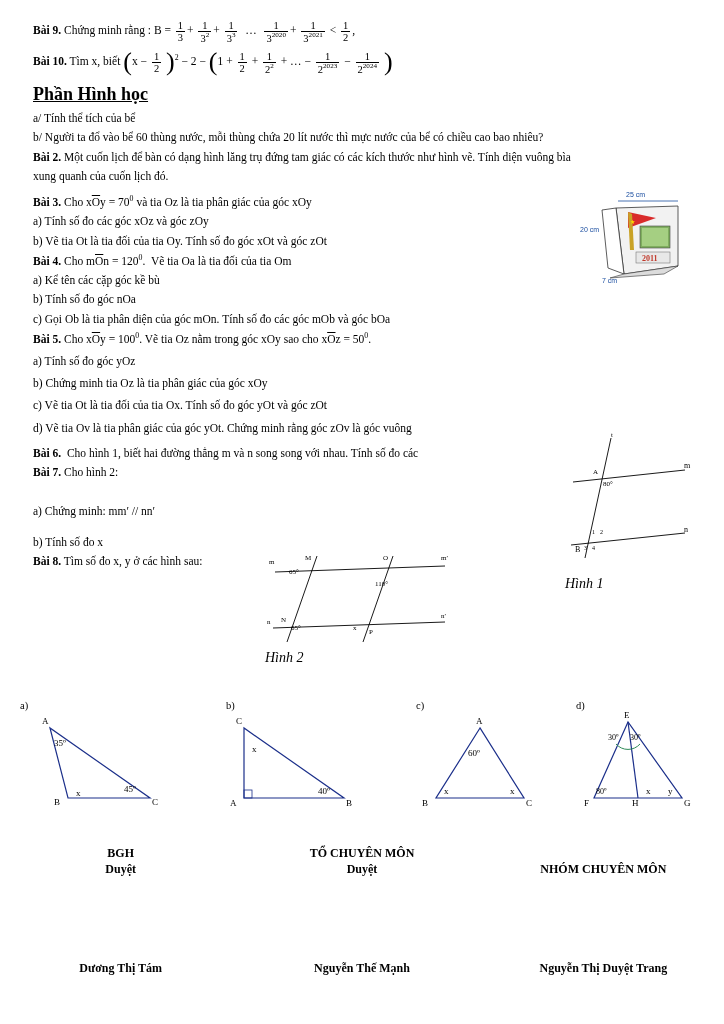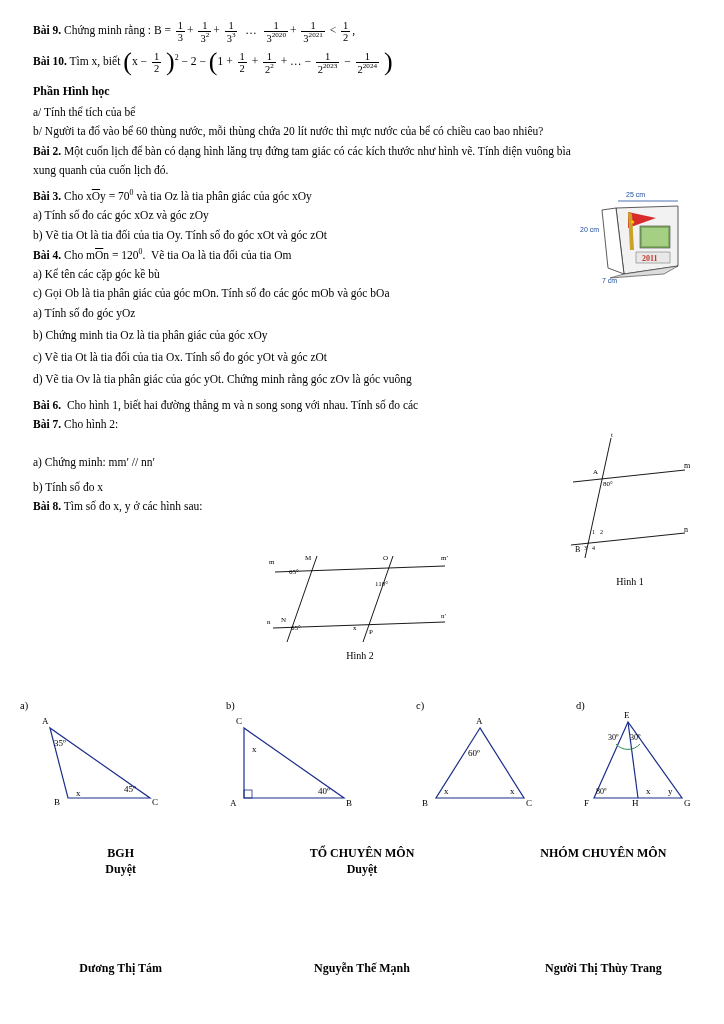--- a/index.html
+++ b/index.html
@@ -10,43 +10,43 @@
     font-size:11.5px;
     color:#000000;
     position:relative;
     overflow:hidden;
   }
   .page { position:relative; width:724px; height:1024px; padding:4px; box-sizing:border-box; }
   .content { position:absolute; left:33px; top:20px; width:660px; }
 
   .line { margin:0 0 4px 0; line-height:1.33; }
   .b { font-weight:bold; }
-  .sec-head { font-weight:bold; font-size:12px; margin:10px 0 6px 0; }
+  .sec-head { font-weight:bold; font-size:18px; margin:10px 0 6px 0; text-decoration:underline; }
   .gap { margin-bottom:7px; }
   .sp { margin-bottom:10px; }
 
   
   .frac { display:inline-block; vertical-align:middle; text-align:center; margin:0 2px; line-height:1.05; font-size:10.5px; }
   .frac .num { display:block; padding:0 2px; }
   .frac .den { display:block; border-top:1px solid #000; padding:0 2px; }
   sup { font-size:0.68em; vertical-align:super; }
   .bigparen { display:inline-block; font-size:26px; line-height:0.8; vertical-align:middle; font-family:"Liberation Serif", serif; }
 
   .overline { text-decoration:overline; }
 
   
   .img-book { position:absolute; right:8px; top:188px; width:138px; height:100px; }
   .fig1 { position:absolute; left:565px; top:430px; width:130px; height:150px; }
   .fig2 { position:absolute; left:265px; top:550px; width:190px; height:110px; }
 
-  .caption { text-align:center; font-size:10px; }
+  .caption { text-align:left; font-size:14px;font-style:italic; }
   .lbl { position:absolute; font-size:10.5px; }
 
   .signatures { position:absolute; left:0; right:0; top:845px; }
-  .sig-row { display:flex; }
+  .sig-row { display:flex;align-items:flex-end; }
   .sig-col { flex:1; text-align:center; font-weight:bold; font-size:12px; line-height:1.35; }
   .names { position:absolute; left:0; right:0; top:960px; }
 </style>
 </head>
 <body>
 
 <div class="page">
 
   <div class="content">
 
@@ -98,38 +98,43 @@
       <span>Cho x<span class="overline">O</span>y = 70<sup>0</sup> và tia Oz là tia phân giác của góc xOy</span>
     </div>
     <div class="line">a) Tính số đo các góc xOz và góc zOy</div>
     <div class="line">b) Vẽ tia Ot là tia đối của tia Oy. Tính số đo góc xOt và góc zOt</div>
 
     <div class="line">
       <span class="b">Bài 4.</span>
       <span>Cho m<span class="overline">O</span>n = 120<sup>0</sup>.&nbsp; Vẽ tia Oa là tia đối của tia Om</span>
     </div>
     <div class="line">a) Kể tên các cặp góc kề bù</div>
-    <div class="line">c) Gọi Ob là tia phân giác của góc mOn. Tính số đo các góc mOb và góc bOa</div>
-
+    <div class="line">b) Tính số đo góc nOa</div>
+    <div class="line">c) Gọi Ob là tia phân diện của góc mOn. Tính số đo các góc mOb và góc bOa</div>
+
+    <div class="line gap">
+      <span class="b">Bài 5.</span>
+      <span>Cho x<span class="overline">O</span>y = 100<sup>0</sup>. Vẽ tia Oz nằm trong góc xOy sao cho x<span class="overline">O</span>z = 50<sup>0</sup>.</span>
+    </div>
     <div class="line gap">a) Tính số đo góc yOz</div>
     <div class="line gap">b) Chứng minh tia Oz là tia phân giác của góc xOy</div>
     <div class="line gap">c) Vẽ tia Ot là tia đối của tia Ox. Tính số đo góc yOt và góc zOt</div>
     <div class="line sp">d) Vẽ tia Ov là tia phân giác của góc yOt. Chứng minh rằng góc zOv là góc vuông</div>
 
     <div class="line" style="max-width:530px">
       <span class="b">Bài 6.</span>
       &nbsp;<span>Cho hình 1, biết hai đường thẳng m và n song song với nhau. Tính số đo các</span>
     </div>
 
     <div class="line">
       <span class="b">Bài 7.</span>
       <span>Cho hình 2:</span>
     </div>
     <div class="line" style="margin-top:23px">a) Chứng minh: mm′ // nn′</div>
-    <div class="line" style="margin-top:9px">b) Tính số đo x</div>
+    <div class="line" style="margin-top:16px">b) Tính số đo x</div>
 
     <div class="line" style="">
       <span class="b">Bài 8.</span>
       <span>Tìm số đo x, y ở các hình sau:</span>
     </div>
   </div>
 
   <div class="img-book">
     <svg width="138" height="100" viewBox="0 0 138 100">
       <text x="48" y="9" font-size="7" fill="#1b4ea0" font-family="Liberation Sans, sans-serif">25 cm</text>
@@ -272,17 +277,17 @@
         <div>NHÓM CHUYÊN MÔN</div>
         <div></div>
       </div>
     </div>
   </div>
 
   <div class="names">
     <div class="sig-row">
       <div class="sig-col">Dương Thị Tám</div>
       <div class="sig-col">Nguyễn Thế Mạnh</div>
-      <div class="sig-col">Người Thị Thùy Trang</div>
+      <div class="sig-col">Nguyễn Thị Duyệt Trang</div>
     </div>
   </div>
 
 </div>
 
 </body></html>

